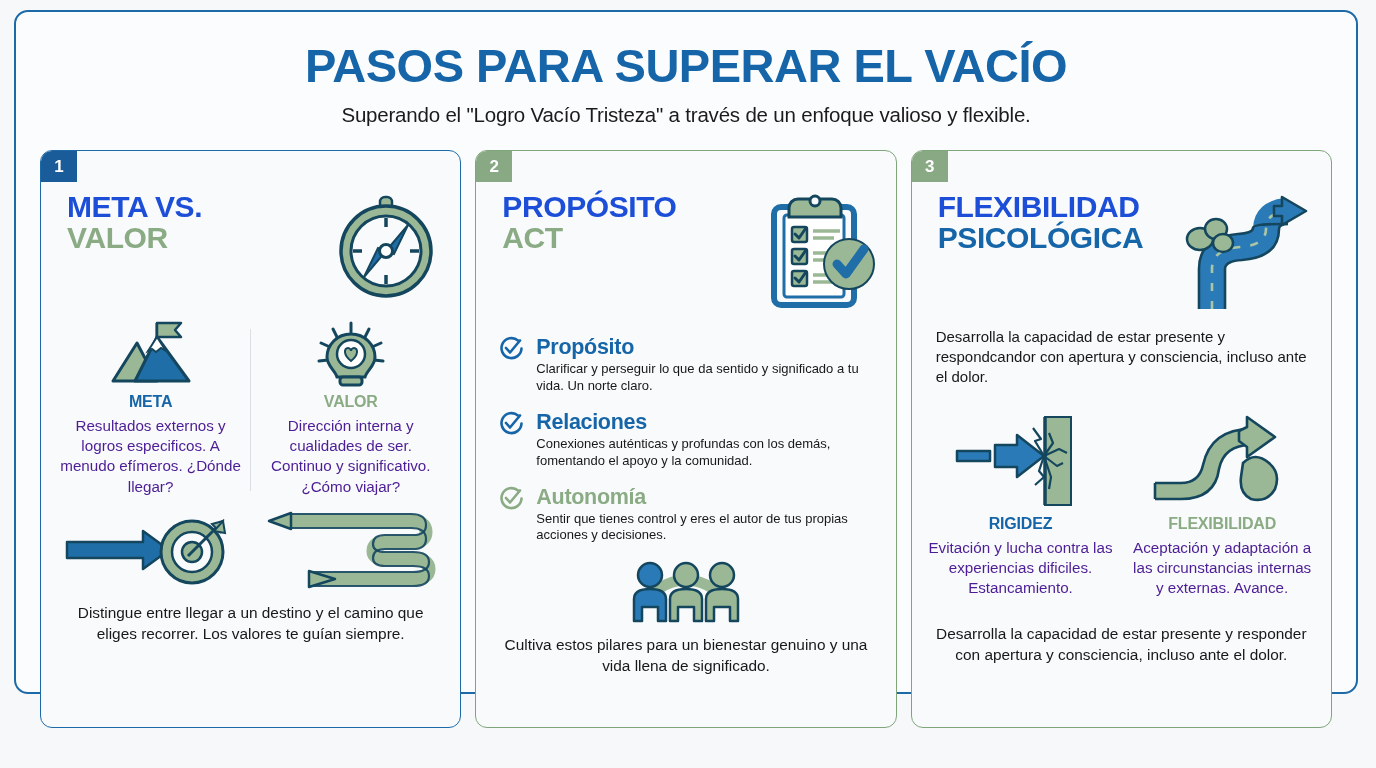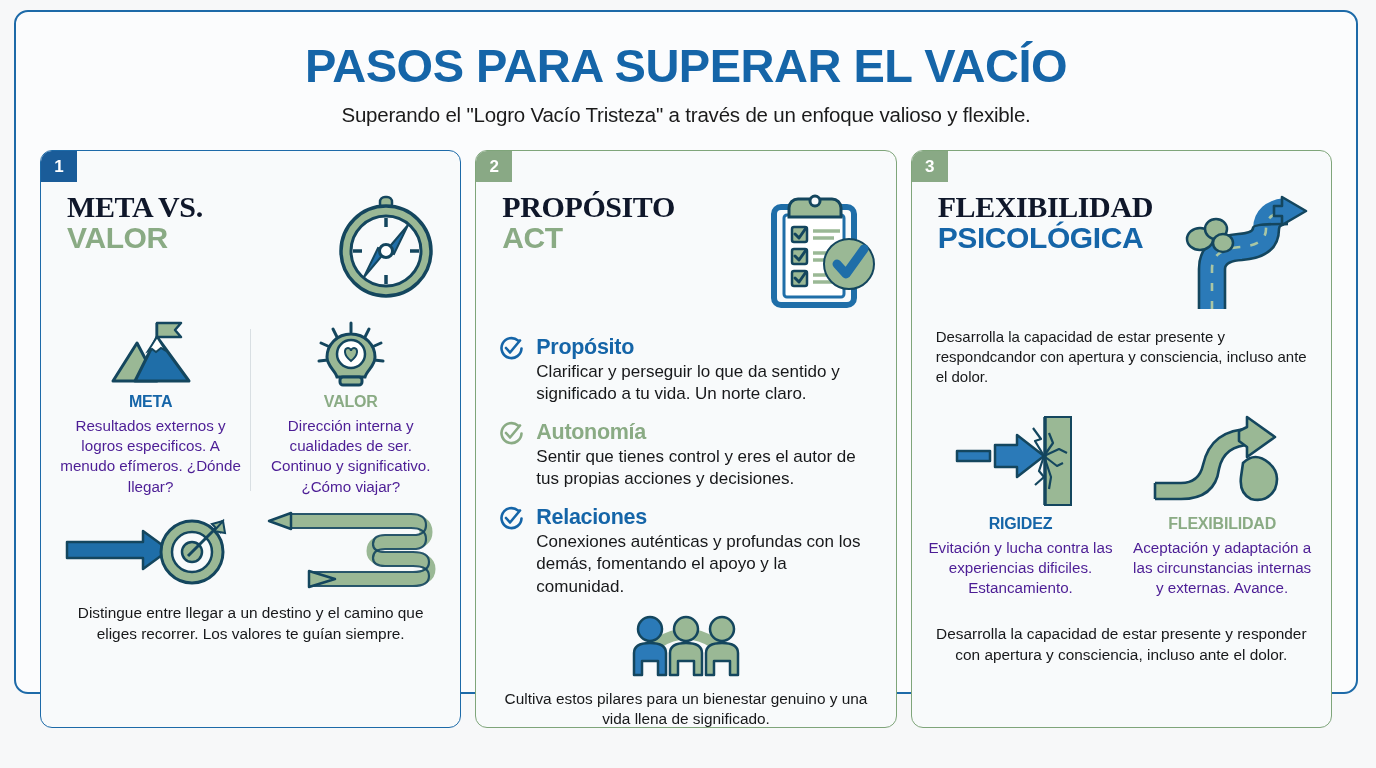--- a/index.html
+++ b/index.html
@@ -65,21 +65,21 @@
   .badge.blue { background: #1a5c99; }
   .badge.green { background: #89a985; }
 
   .card-head {
     display: flex;
     align-items: flex-start;
     justify-content: space-between;
     padding: 40px 18px 0 26px;
   }
   .ctitle { line-height: 1.04; }
-  .ctitle .l1 { font-size: 30px; font-weight: bold; color: #0f172a; display:block; letter-spacing:-0.4px;font-family:Liberation Serif, serif;}
+  .ctitle .l1 { font-size: 30px; font-weight: bold; color: #1d4ed8; display:block; letter-spacing:-0.4px;}
   .ctitle .l2 { font-size: 30px; font-weight: bold; color: #8aab84; display:block; letter-spacing:-0.4px;}
   .ctitle.allblue .l2 { color: #1565a8; }
 
   .split { display: flex; padding: 0 10px; }
   .col { flex: 1 1 0; text-align: center; padding: 0 6px; }
   .divider { width: 1px; background: #d9dfe3; margin: 8px 0 6px 0; }
   .col-label { font-size: 16px; font-weight: bold; margin-top: 4px; letter-spacing: -0.2px;}
   .col-label.blue { color: #1565a8; }
   .col-label.green { color: #8aab84; }
   .col-text { font-size: 15.2px; color: #4c1d95; line-height: 1.33; margin-top: 5px; }
@@ -87,21 +87,21 @@
     font-size: 15.4px; color: #17181a; text-align: center;
     line-height: 1.35; padding: 0 22px;
   }
 
   .bullets { padding: 6px 20px 0 22px; }
   .bullet { display: flex; gap: 11px; margin-bottom: 15px; align-items: flex-start; }
   .bullet .btxt { flex: 1; }
   .bullet h3 { margin: 0; font-size: 21.5px; font-weight: bold; letter-spacing: -0.3px;}
   .bullet h3.blue { color: #1565a8; }
   .bullet h3.green { color: #8aab84; }
-  .bullet p { margin: 1px 0 0 0; font-size: 17px; color: #17181a; line-height: 1.3; }
+  .bullet p { margin: 1px 0 0 0; font-size: 13px; color: #17181a; line-height: 1.3; }
 
   .lead { font-size: 15px; color: #17181a; line-height: 1.33; padding: 8px 22px 0 24px; }
   svg { display: block; }
   .center { display: flex; justify-content: center; }
 </style>
 </head>
 <body>
 
 <div class="frame">
 
@@ -252,39 +252,39 @@
             </svg>
           </span>
           <div class="btxt">
             <h3 class="blue">Propósito</h3>
             <p>Clarificar y perseguir lo que da sentido y significado a tu vida. Un norte claro.</p>
           </div>
         </div>
         <div class="bullet">
           <span>
             <svg width="27" height="27" viewBox="0 0 27 27">
+              <path d="M20 5.5 A10 10 0 1 0 23.5 13.5" fill="none" stroke="#1565a8" stroke-width="2.6" stroke-linecap="round"></path>
+              <path d="M8 13 L12 17.5 L22 5.5" fill="none" stroke="#1565a8" stroke-width="2.6" stroke-linecap="round" stroke-linejoin="round"></path>
+            </svg>
+          </span>
+          <div class="btxt">
+            <h3 class="blue">Relaciones</h3>
+            <p>Conexiones auténticas y profundas con los demás, fomentando el apoyo y la comunidad.</p>
+          </div>
+        </div>
+        <div class="bullet">
+          <span>
+            <svg width="27" height="27" viewBox="0 0 27 27">
               <path d="M20 5.5 A10 10 0 1 0 23.5 13.5" fill="none" stroke="#8aab84" stroke-width="2.6" stroke-linecap="round"></path>
               <path d="M8 13 L12 17.5 L22 5.5" fill="none" stroke="#8aab84" stroke-width="2.6" stroke-linecap="round" stroke-linejoin="round"></path>
             </svg>
           </span>
           <div class="btxt">
             <h3 class="green">Autonomía</h3>
             <p>Sentir que tienes control y eres el autor de tus propias acciones y decisiones.</p>
-          </div>
-        </div>
-        <div class="bullet">
-          <span>
-            <svg width="27" height="27" viewBox="0 0 27 27">
-              <path d="M20 5.5 A10 10 0 1 0 23.5 13.5" fill="none" stroke="#1565a8" stroke-width="2.6" stroke-linecap="round"></path>
-              <path d="M8 13 L12 17.5 L22 5.5" fill="none" stroke="#1565a8" stroke-width="2.6" stroke-linecap="round" stroke-linejoin="round"></path>
-            </svg>
-          </span>
-          <div class="btxt">
-            <h3 class="blue">Relaciones</h3>
-            <p>Conexiones auténticas y profundas con los demás, fomentando el apoyo y la comunidad.</p>
           </div>
         </div>
       </div>
 
       <div class="center" style="margin-top:6px;">
         <svg width="140" height="68" viewBox="0 0 140 68">
           <path d="M42 30 Q70 12 98 30" fill="none" stroke="#9ab895" stroke-width="11" stroke-linecap="round"></path>
           <g>
             <circle cx="34" cy="16" r="12" fill="#2b7ab8" stroke="#14465e" stroke-width="2.5"></circle>
             <path d="M18 62 L18 40 Q18 30 34 30 Q50 30 50 40 L50 62 L42 62 L42 48 L26 48 L26 62 Z" fill="#2b7ab8" stroke="#14465e" stroke-width="2.5" stroke-linejoin="round"></path>

